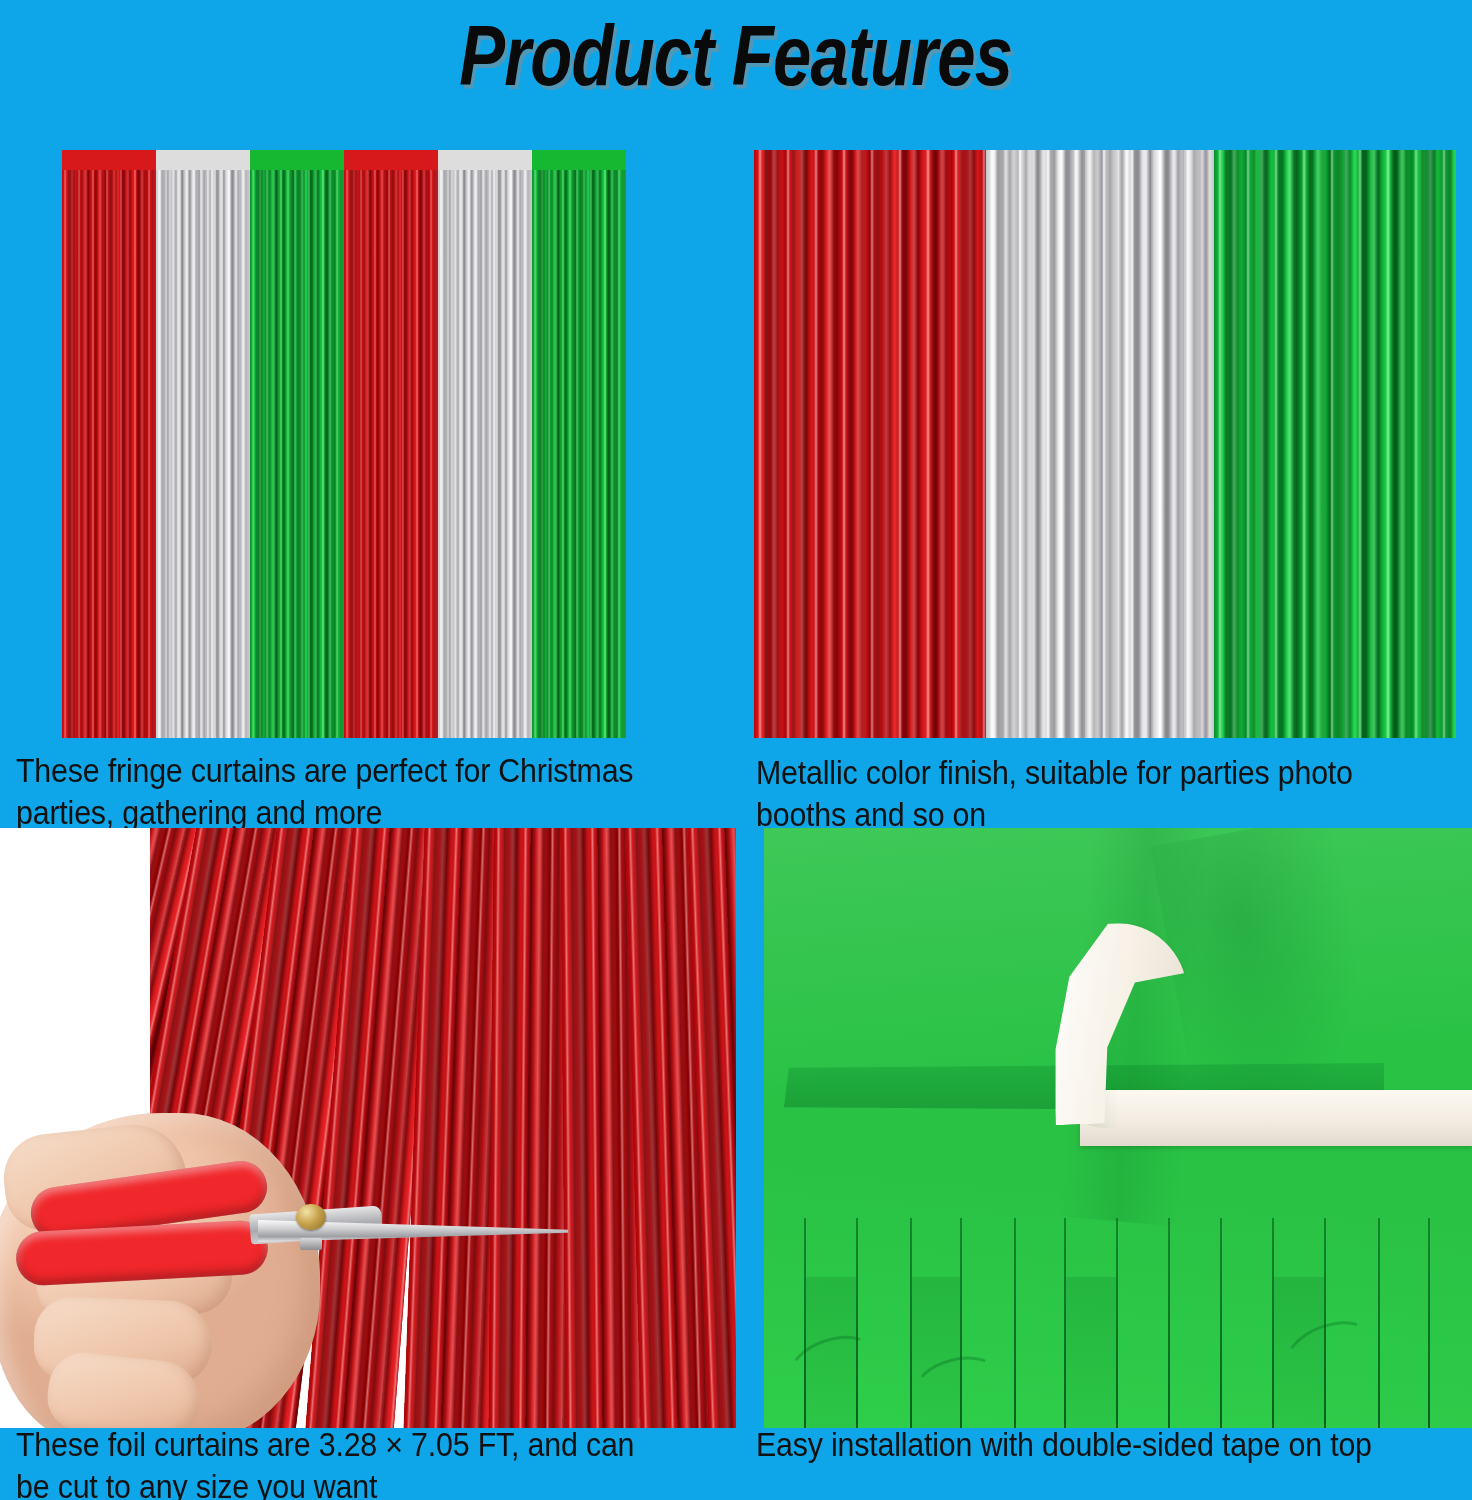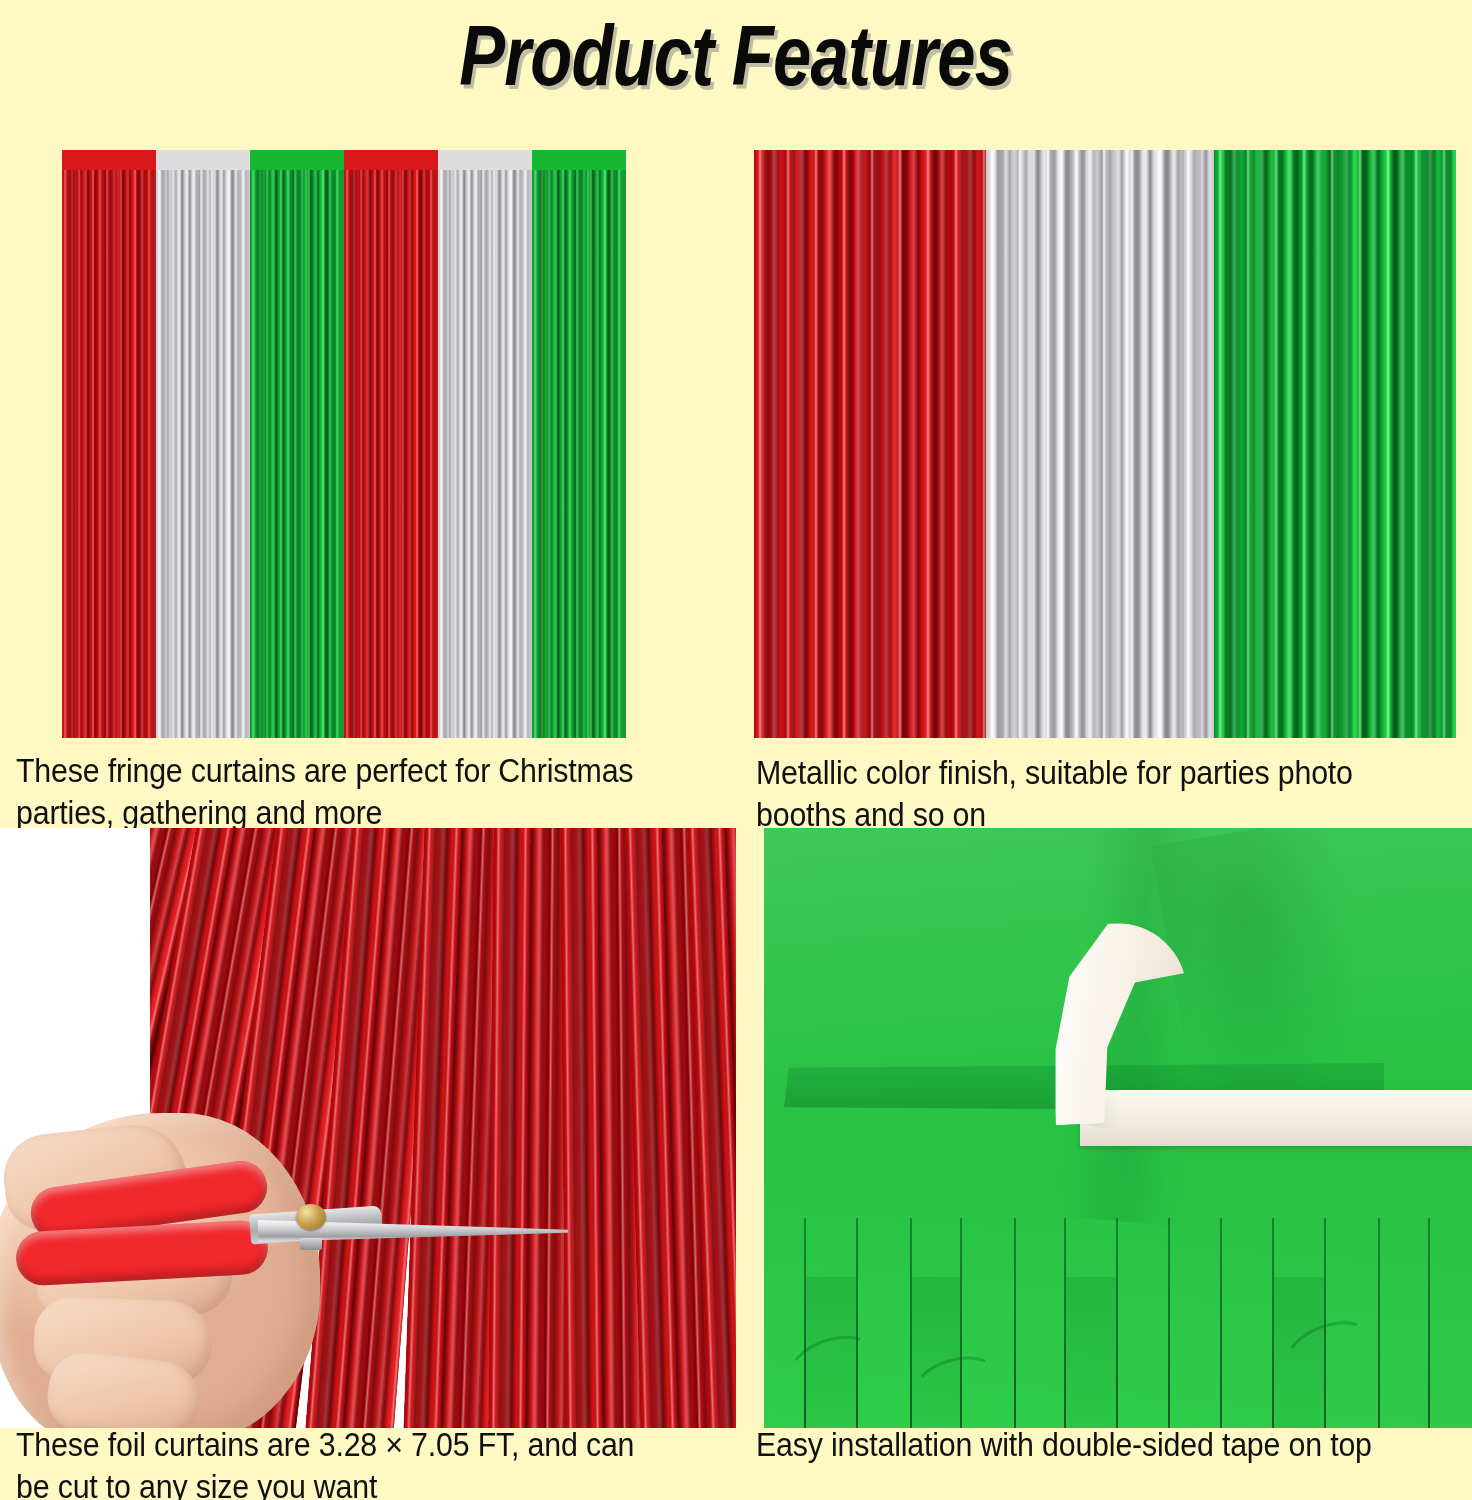--- a/index.html
+++ b/index.html
@@ -9,21 +9,21 @@
     height: 1500px;
     background: #ffffff;
     font-family: "Liberation Sans", sans-serif;
     overflow: hidden;
   }
 
   .page {
     position: relative;
     width: 1472px;
     height: 1500px;
-    background: #fef9c3;
+    background: #0ea5e9;
     padding-left: 11px;
   }
 
   
   .title-wrap {
     position: absolute;
     top: 0px;
     left: 0;
     width: 1472px;
     height: 110px;

